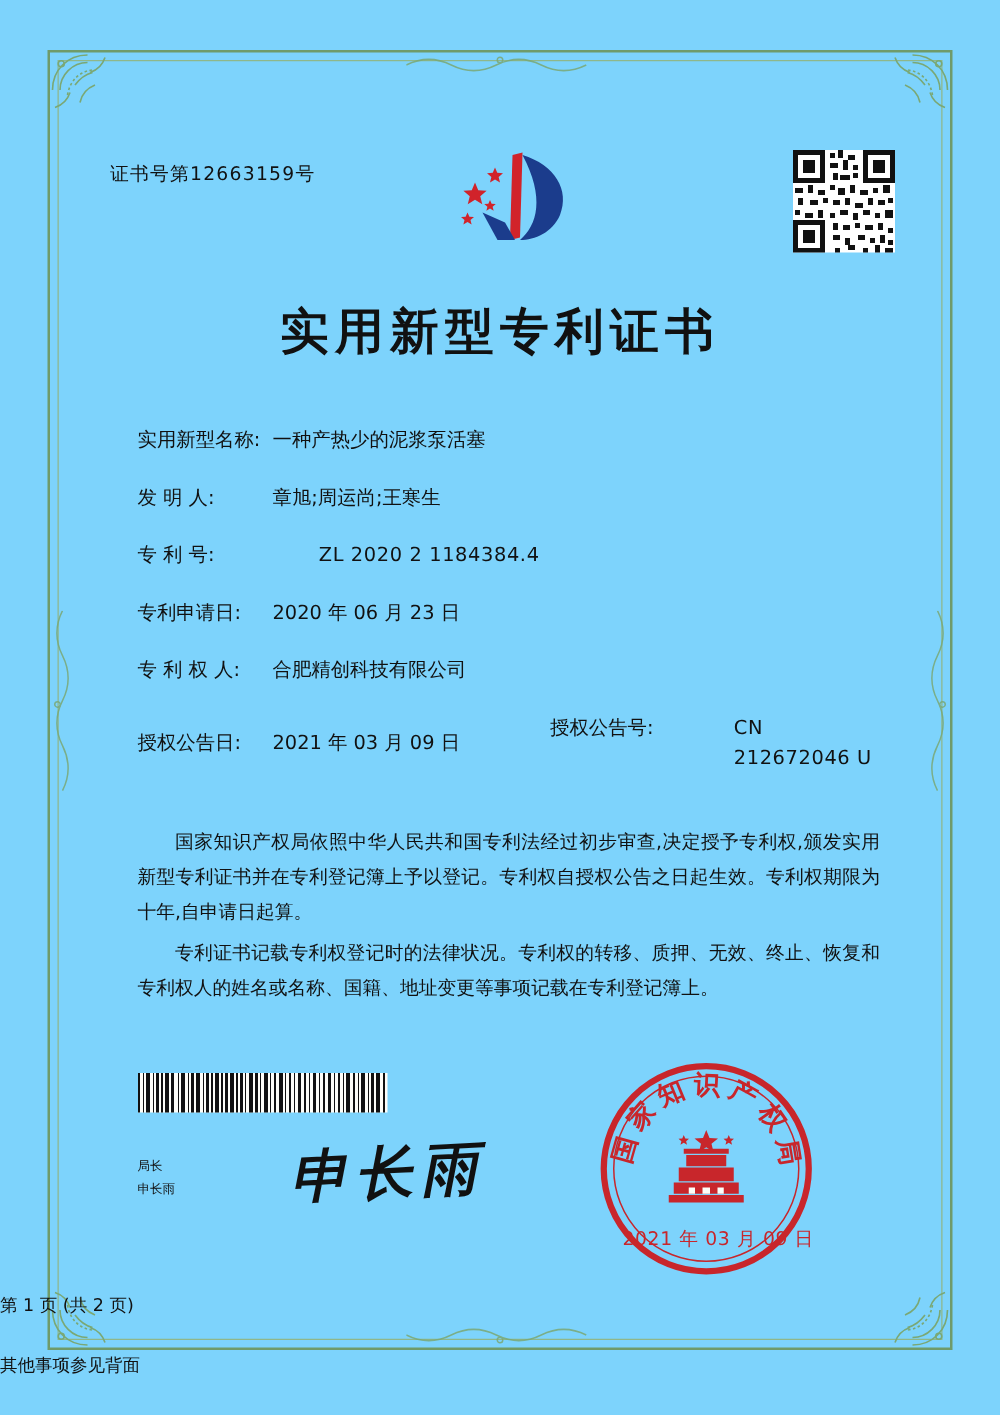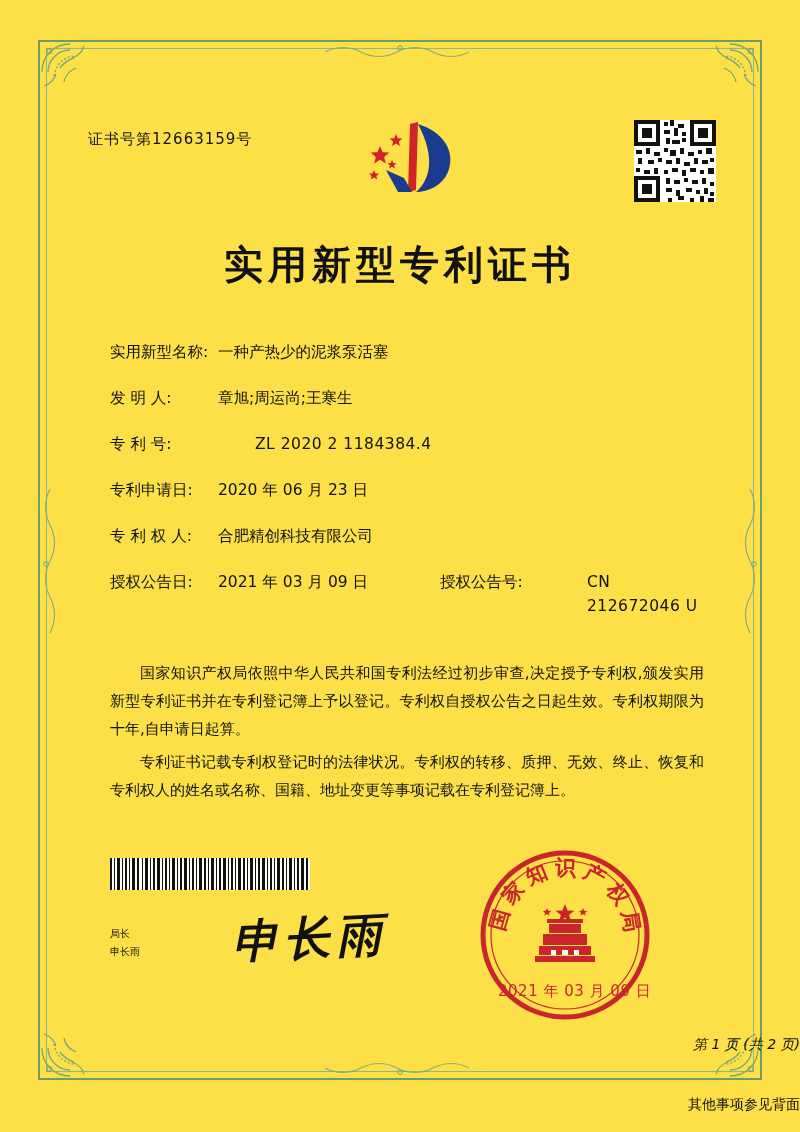--- a/index.html
+++ b/index.html
@@ -12,21 +12,21 @@
     height: 1132px;
     font-family: "Liberation Sans", sans-serif;
     color: #1a1a1a;
     position: relative;
     overflow: hidden;
   }
 
   .page {
     position: absolute;
     inset: 0;
-    background: #fde047;
+    background: #7dd3fc;
   }
 
   
   .border-outer {
     position: absolute;
     left: 38px;
     top: 40px;
     right: 38px;
     bottom: 52px;
     border: 2px solid #6f9b6a;
@@ -110,21 +110,21 @@
     position: absolute;
     left: 110px;
     right: 96px;
     top: 340px;
     font-size: 15.5px;
     font-family: "DejaVu Sans", sans-serif;
     color: #111;
   }
   .row {
     display: flex;
-    align-items: flex-start;
+    align-items: center;
     margin-bottom: 22px;
     line-height: 1.55;
   }
   .row .lbl {
     width: 108px;
     flex: 0 0 108px;
     white-space: nowrap;
     letter-spacing: 0px;
   }
   .row .val {
@@ -200,35 +200,33 @@
     color: #c8262b;
     font-family: "DejaVu Sans", sans-serif;
     letter-spacing: .5px;
   }
 
   
   .page-no {
     position: absolute;
     left: 0; right: 0;
     top: 1036px;
-    text-align: right;
+    text-align: left;
     font-size: 14px;
     font-family: "DejaVu Sans", sans-serif;
     color: #111;
-    font-style: italic;
   }
   .footnote {
     position: absolute;
     left: 0; right: 0;
     top: 1084px;
-    text-align: right;
+    text-align: left;
     font-size: 14px;
     font-family: "DejaVu Sans", sans-serif;
     color: #111;
-    margin-top: 12px;
   }
 </style>
 </head>
 <body>
 
 <div class="page">
 
   <div class="border-outer"></div>
   <div class="border-inner"></div>
 

